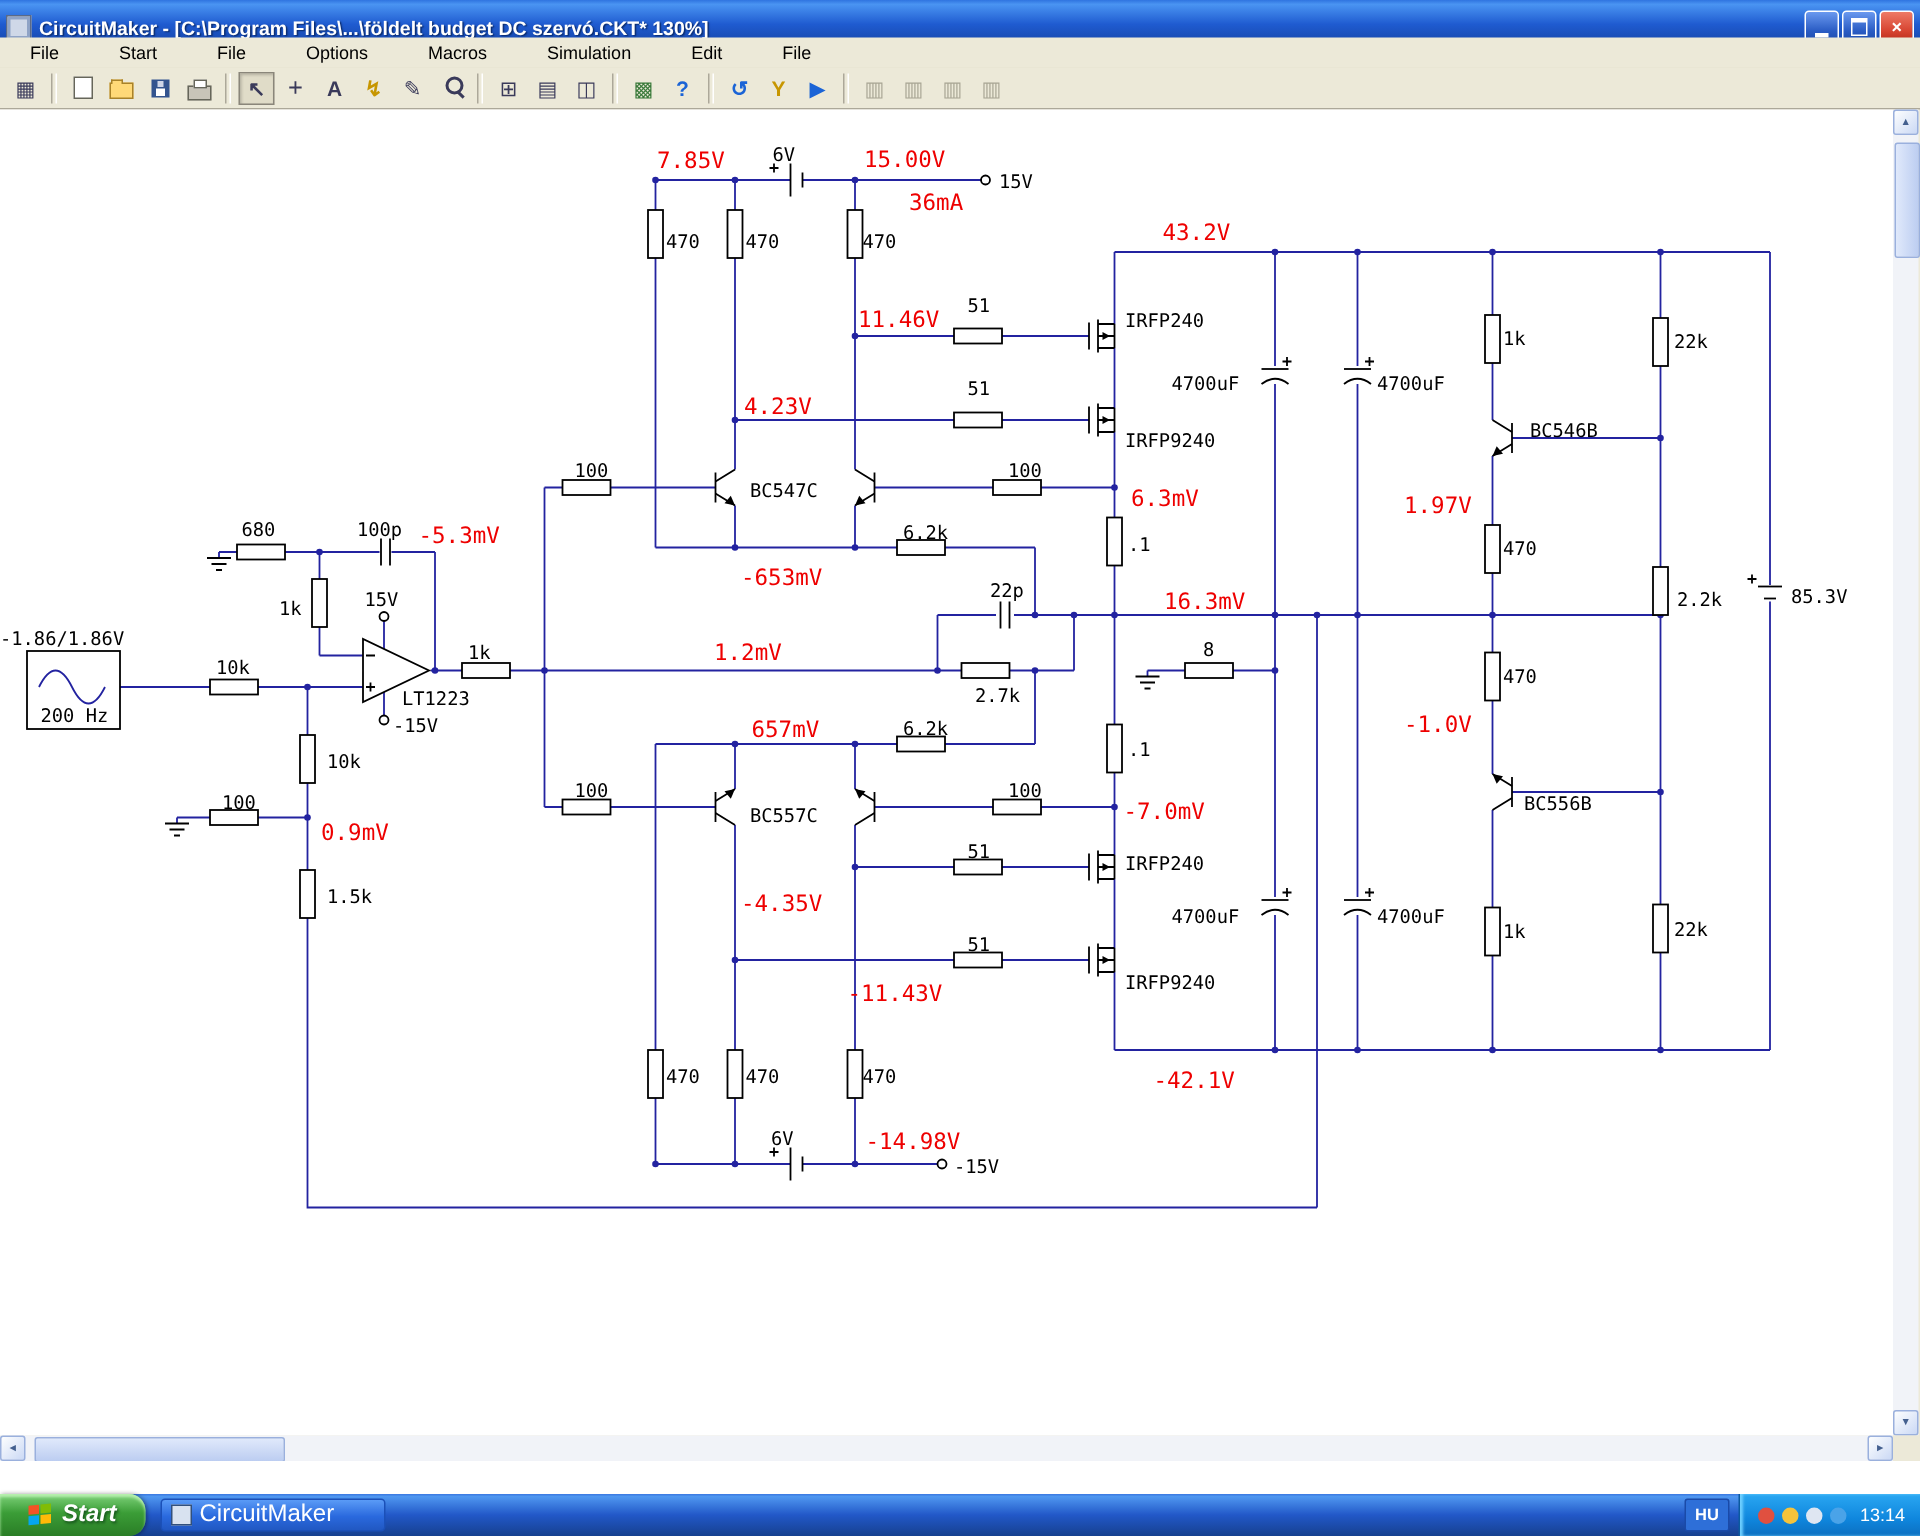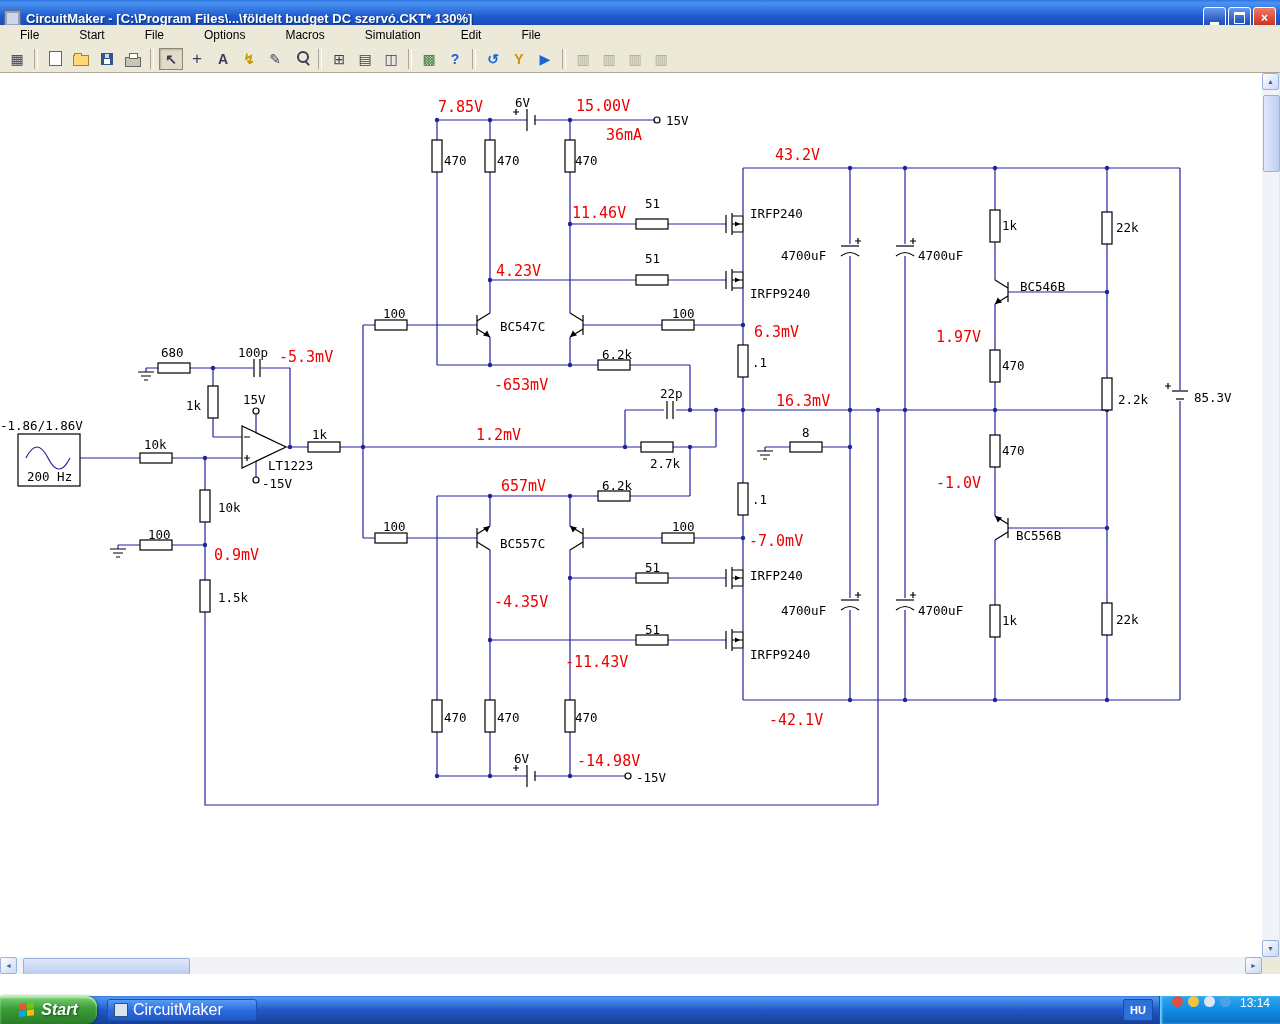--- a/index.html
+++ b/index.html
@@ -78,21 +78,21 @@
   .flag{width:17px;height:15px;display:grid;grid-template-columns:7px 7px;grid-template-rows:6px 6px;
     gap:1px;transform:skewY(-6deg)}
   .flag i{display:block}
   .taskbtn{height:22px;width:150px;margin-left:10px;border:1px solid #1b50b8;border-radius:3px;
     background:linear-gradient(180deg,#5a9bf6,#2a69de 55%,#2158c2);display:flex;align-items:center;
     gap:5px;padding:0 6px;box-sizing:border-box;font-size:16px}
   .taskbtn .mini{width:12px;height:12px;background:#d8e2f0;border:1px solid #32507c;flex:0 0 auto}
   .tb-spacer{flex:1}
   .lang{height:20px;padding:0 6px;background:#2e6fd8;border:1px solid #1a4aa8;border-radius:2px;
     font-size:11px;font-weight:bold;display:flex;align-items:center;margin-right:6px}
-  .tray{height:28px;display:flex;align-items:flex-start;gap:5px;padding:0 10px 0 12px;
+  .tray{height:28px;display:flex;align-items:center;gap:5px;padding:0 10px 0 12px;
     background:linear-gradient(180deg,#2aa7f2,#0f86dd 60%,#0c6fc0);
     border-left:1px solid #0a5aa0;box-shadow:inset 2px 0 2px #6fd0ff}
   .tico{width:11px;height:11px;border-radius:50%}
   .clock{font-size:12px;margin-left:4px}
 </style>
 </head>
 <body>
 
 <div class="titlebar">
   <div class="appicon"></div>

